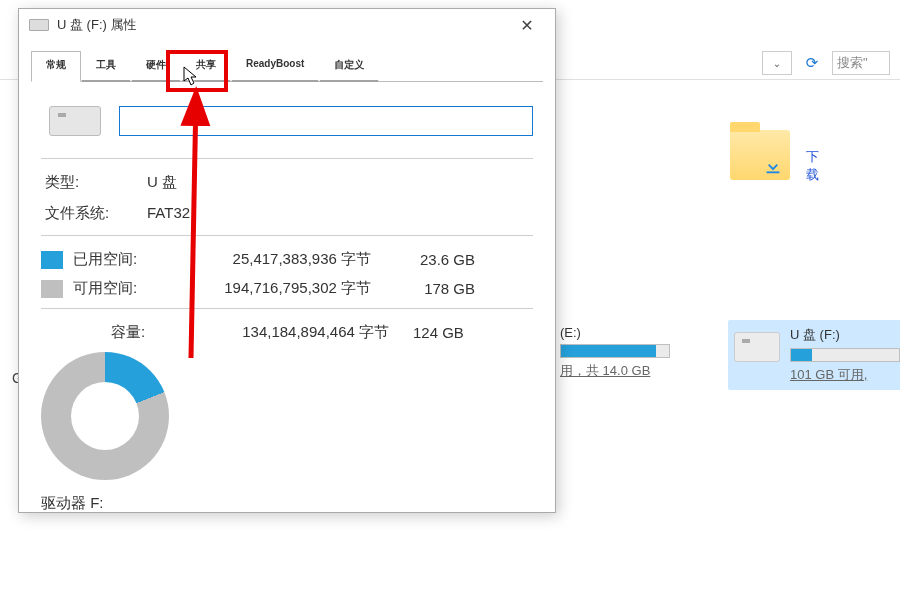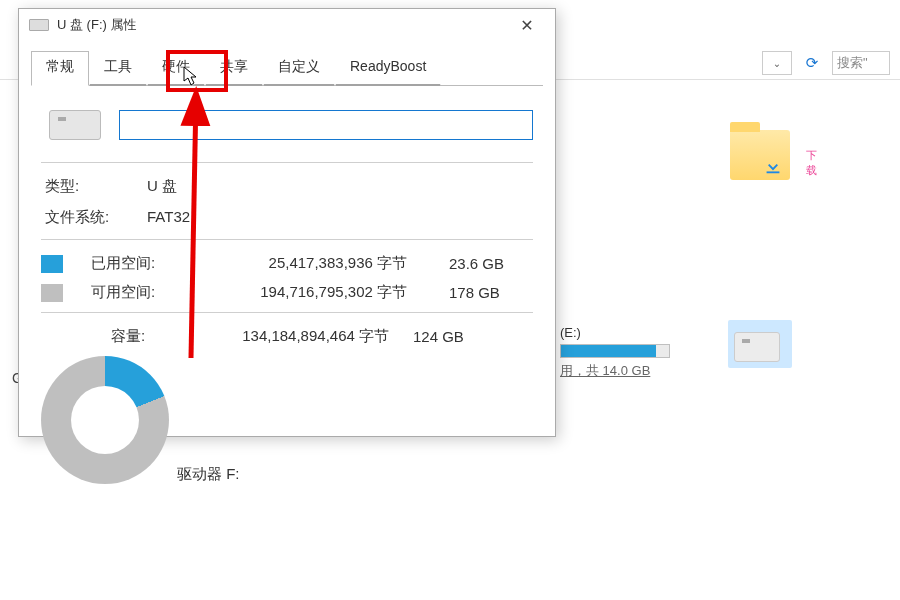--- a/index.html
+++ b/index.html
@@ -11,77 +11,77 @@
     .nav-dd { width: 30px; height: 24px; border: 1px solid #ccc; display: flex; align-items: center; justify-content: center; font-size: 10px; color: #666; }
     .refresh { width: 28px; height: 24px; display: flex; align-items: center; justify-content: center; font-size: 15px; color: #1976d2; }
     .search { width: 58px; height: 24px; border: 1px solid #ccc; padding: 2px 4px; font-size: 13px; color: #888; overflow: hidden; white-space: nowrap; }
     
     .exp-main { position: relative; height: 520px; }
     .folder-item { position: absolute; left: 730px; top: 50px; text-align: center; }
     .folder-icon { width: 60px; height: 50px; margin: 0 auto 4px; position: relative; background: linear-gradient(#ffe9a8, #ffd76e); border-radius: 3px; }
     .folder-icon::before { content: ""; position: absolute; top: -8px; left: 0; width: 30px; height: 10px; background: #ffd76e; border-radius: 2px 2px 0 0; }
     .folder-arrow { position: absolute; right: 6px; bottom: 4px; width: 22px; height: 22px; }
     .folder-arrow svg { width: 22px; height: 22px; }
-    .folder-label { font-size: 11px; color: #ec4899; position: absolute; left: 76px; top: 18px; }
+    .folder-label { font-size: 13px; color: #1d4ed8; position: absolute; left: 76px; top: 18px; }
     
     .drive { position: absolute; top: 245px; }
     .drive.e { left: 560px; }
     .drive.f { left: 728px; }
     .drive.f.sel { background: #cde8ff; padding: 6px 12px 6px 6px; border-radius: 2px; top: 240px; }
     .drv-row { display: flex; align-items: flex-start; gap: 10px; }
     .drv-icon { width: 46px; height: 30px; background: #ececec; border: 1px solid #ccc; border-radius: 3px; position: relative; margin-top: 6px; }
     .drv-icon::after { content: ""; position: absolute; left: 7px; top: 6px; width: 8px; height: 4px; background: #aaa; }
     .drv-info { font-size: 13px; }
     .drv-name { margin-bottom: 4px; white-space: nowrap; }
     .drv-bar { width: 110px; height: 14px; border: 1px solid #bfbfbf; background: #ebebeb; margin-bottom: 4px; position: relative; }
     .drv-fill { height: 100%; background: #26a0da; }
     .drv-free { color: #666; white-space: nowrap; text-decoration: underline; }
     .gb-left { position: absolute; left: 12px; top: 290px; font-size: 14px; color: #444; }
     
     
-    .dialog { position: absolute; left: 18px; top: 8px; width: 538px; height: 429px; background: #fff; border: 1px solid #aaa; box-shadow: 3px 3px 14px rgba(0,0,0,0.2); }
+    .dialog { position: absolute; left: 18px; top: 8px; width: 538px; height: 505px; background: #fff; border: 1px solid #aaa; box-shadow: 3px 3px 14px rgba(0,0,0,0.2); }
     .titlebar { height: 32px; display: flex; align-items: center; padding: 0 6px 0 10px; }
     .drv-small-icon { width: 20px; height: 12px; background: #ddd; border: 1px solid #aaa; border-radius: 1px; margin-right: 8px; }
     .title-text { flex: 1; font-size: 13px; }
     .close-btn { width: 44px; height: 30px; display: flex; align-items: center; justify-content: center; font-size: 16px; color: #444; }
     
     .tabs { display: flex; padding: 10px 12px 0 12px; }
-    .tab { padding: 6px 14px 8px; font-size: 14px; border: 1px solid transparent; cursor: default; position: relative; }
+    .tab { padding: 6px 14px 8px; font-size: 10px; border: 1px solid transparent; cursor: default; position: relative; font-weight: bold; }
     .tab.active { border-color: #bbb; border-bottom-color: #fff; background: #fff; }
     .tab:not(.active) { border-bottom: 2px solid #a3a3a3; }
     .tab-filler { flex: 1; border-bottom: 1px solid #bbb; }
     
     .tab-highlight { position: absolute; border: 4px solid #e60000; pointer-events: none; z-index: 5; }
     .cursor-icon { position: absolute; z-index: 6; font-size: 16px; color: #000; transform: translate(-2px,-2px); filter: drop-shadow(0 0 1px #fff); }
     .arrow-line { position: absolute; z-index: 4; pointer-events: none; }
     
     .panel { padding: 16px 22px; }
     .head-row { display: flex; align-items: center; gap: 18px; margin: 8px 0 22px 8px; }
     .disk-icon { width: 52px; height: 30px; background: #e6e6e6; border: 1px solid #bbb; border-radius: 3px; position: relative; }
     .disk-icon::after { content: ""; position: absolute; left: 8px; top: 6px; width: 8px; height: 4px; background: #aaa; }
     .name-input { flex: 1; height: 30px; border: 1px solid #1477d0; padding: 2px 6px; }
     .hr { border: none; border-top: 1px solid #cfcfcf; margin: 8px 0 14px; }
     
     .kv { display: flex; font-size: 15px; margin: 6px 0 12px 4px; }
     .kv .k { width: 102px; }
     
-    .sp-row { display: flex; align-items: center; font-size: 15px; margin: 10px 0; gap: 18px; }
+    .sp-row { display: flex; align-items: center; font-size: 15px; margin: 10px 0; }
     .sw { width: 22px; height: 18px; margin-right: 10px; }
     .sw.used { background: #26a0da; }
     .sw.free { background: #bfbfbf; }
     .sp-label { width: 112px; }
     .sp-bytes { width: 210px; text-align: right; padding-right: 24px; }
-    .sp-h { width: 80px; text-align: left; }
+    .sp-h { width: 80px; text-align: right; }
     
     .cap-row { display: flex; align-items: center; font-size: 15px; margin: 12px 0 10px; justify-content: center; }
     .cap-label { width: 144px; padding-left: 30px; }
     .cap-bytes { width: 188px; text-align: right; padding-right: 24px; }
     .cap-h { width: 80px; }
     
-    .donut-wrap { display: flex; flex-direction: row; align-items: flex-end; margin-top: 6px; gap: 8px; }
+    .donut-wrap { display: flex; flex-direction: column; align-items: flex-start; margin-top: 6px; }
     .donut { width: 128px; height: 128px; border-radius: 50%; background: conic-gradient(#26a0da 0deg 68deg, #bfbfbf 68deg 360deg); position: relative; }
     .donut::after { content: ""; position: absolute; inset: 30px; border-radius: 50%; background: #fff; }
     .drv-label { margin-top: 14px; font-size: 15px; }
   </style>
 </head>
 <body>
 
 <div class="explorer">
   <div class="exp-top">
     <div class="nav-dd">⌄</div>
@@ -111,39 +111,46 @@
               <div class="drv-fill" style="width:88%"></div>
             </div>
           <div class="drv-free">用，共 14.0 GB</div>
         </div>
       </div>
     </div>
 
     <div class="drive f sel">
       <div class="drv-row">
         <div class="drv-icon"></div>
+        <div class="drv-info">
+          <div class="drv-name">U 盘 (F:)</div>
+          <div class="drv-bar">
+              <div class="drv-fill" style="width:19%"></div>
+            </div>
+          <div class="drv-free">101 GB 可用,</div>
+        </div>
       </div>
     </div>
   </div>
 </div>
 
 <div class="dialog">
   <div class="titlebar">
     <div class="drv-small-icon"></div>
     <div class="title-text">U 盘 (F:) 属性</div>
     <div class="close-btn">✕</div>
   </div>
 
   <div class="tabs">
     <div class="tab active">常规</div>
     <div class="tab">工具</div>
     <div class="tab">硬件</div>
     <div class="tab">共享</div>
+    <div class="tab">ReadyBoost</div>
     <div class="tab">自定义</div>
-    <div class="tab">ReadyBoost</div>
     <div class="tab-filler"></div>
   </div>
 
   <div class="panel">
     <div class="head-row">
       <div class="disk-icon"></div>
       <input class="name-input" value="" style="">
     </div>
     <hr class="hr">
 

